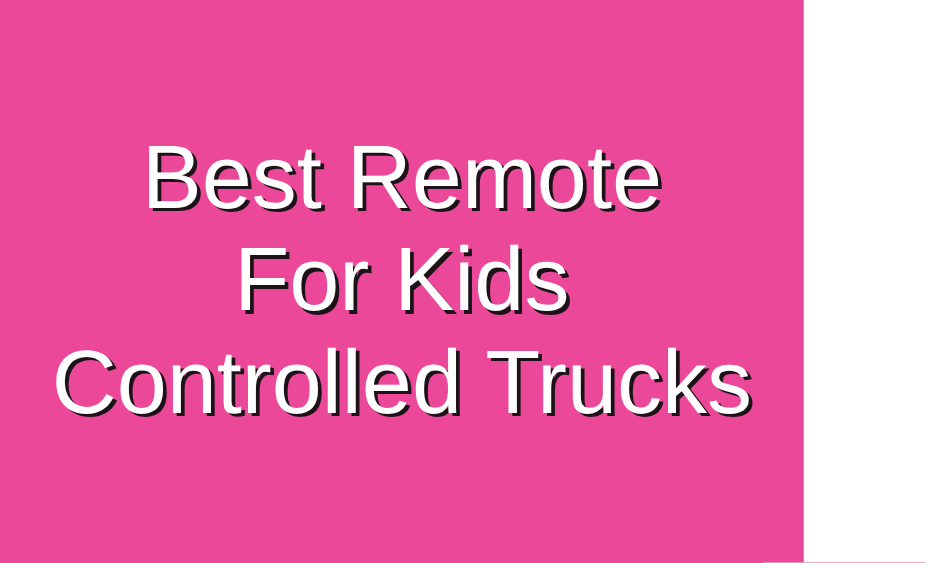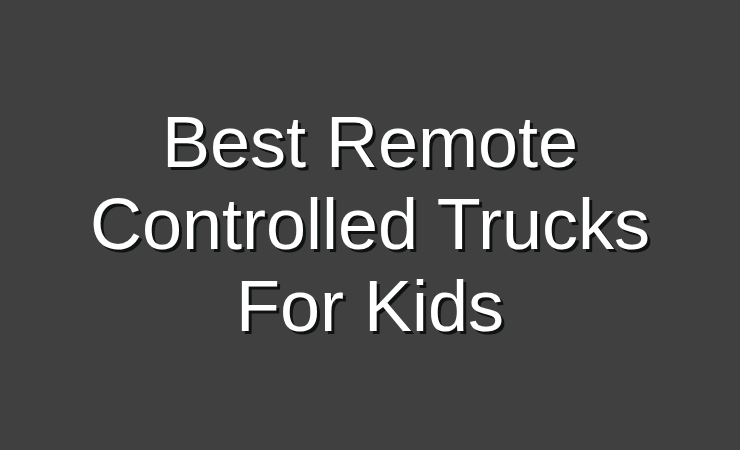--- a/index.html
+++ b/index.html
@@ -12,23 +12,23 @@
     height: 450px;
     overflow: hidden;
     font-family: "Liberation Sans", sans-serif;
     background: #ffffff;
   }
 
   
   .title-card {
     position: relative;
     box-sizing: border-box;
-    width: 740px;
+    width: 643px;
     height: 450px;
-    background-color: #404040;
+    background-color: #ec4899;
     display: flex;
     align-items: center;
     justify-content: flex-end;
     overflow: hidden;
   }
 
   .title-block {
     width: 100%;
     text-align: center;
     padding: 0 8px;
@@ -53,18 +53,18 @@
 </style>
 </head>
 <body>
 
 <div class="title-card">
 
   <div class="title-block">
 
     <span class="title-line">Best Remote</span>
 
+    <span class="title-line">For Kids</span>
+
     <span class="title-line">Controlled Trucks</span>
-
-    <span class="title-line">For Kids</span>
 
   </div>
 </div>
 
 </body></html>

